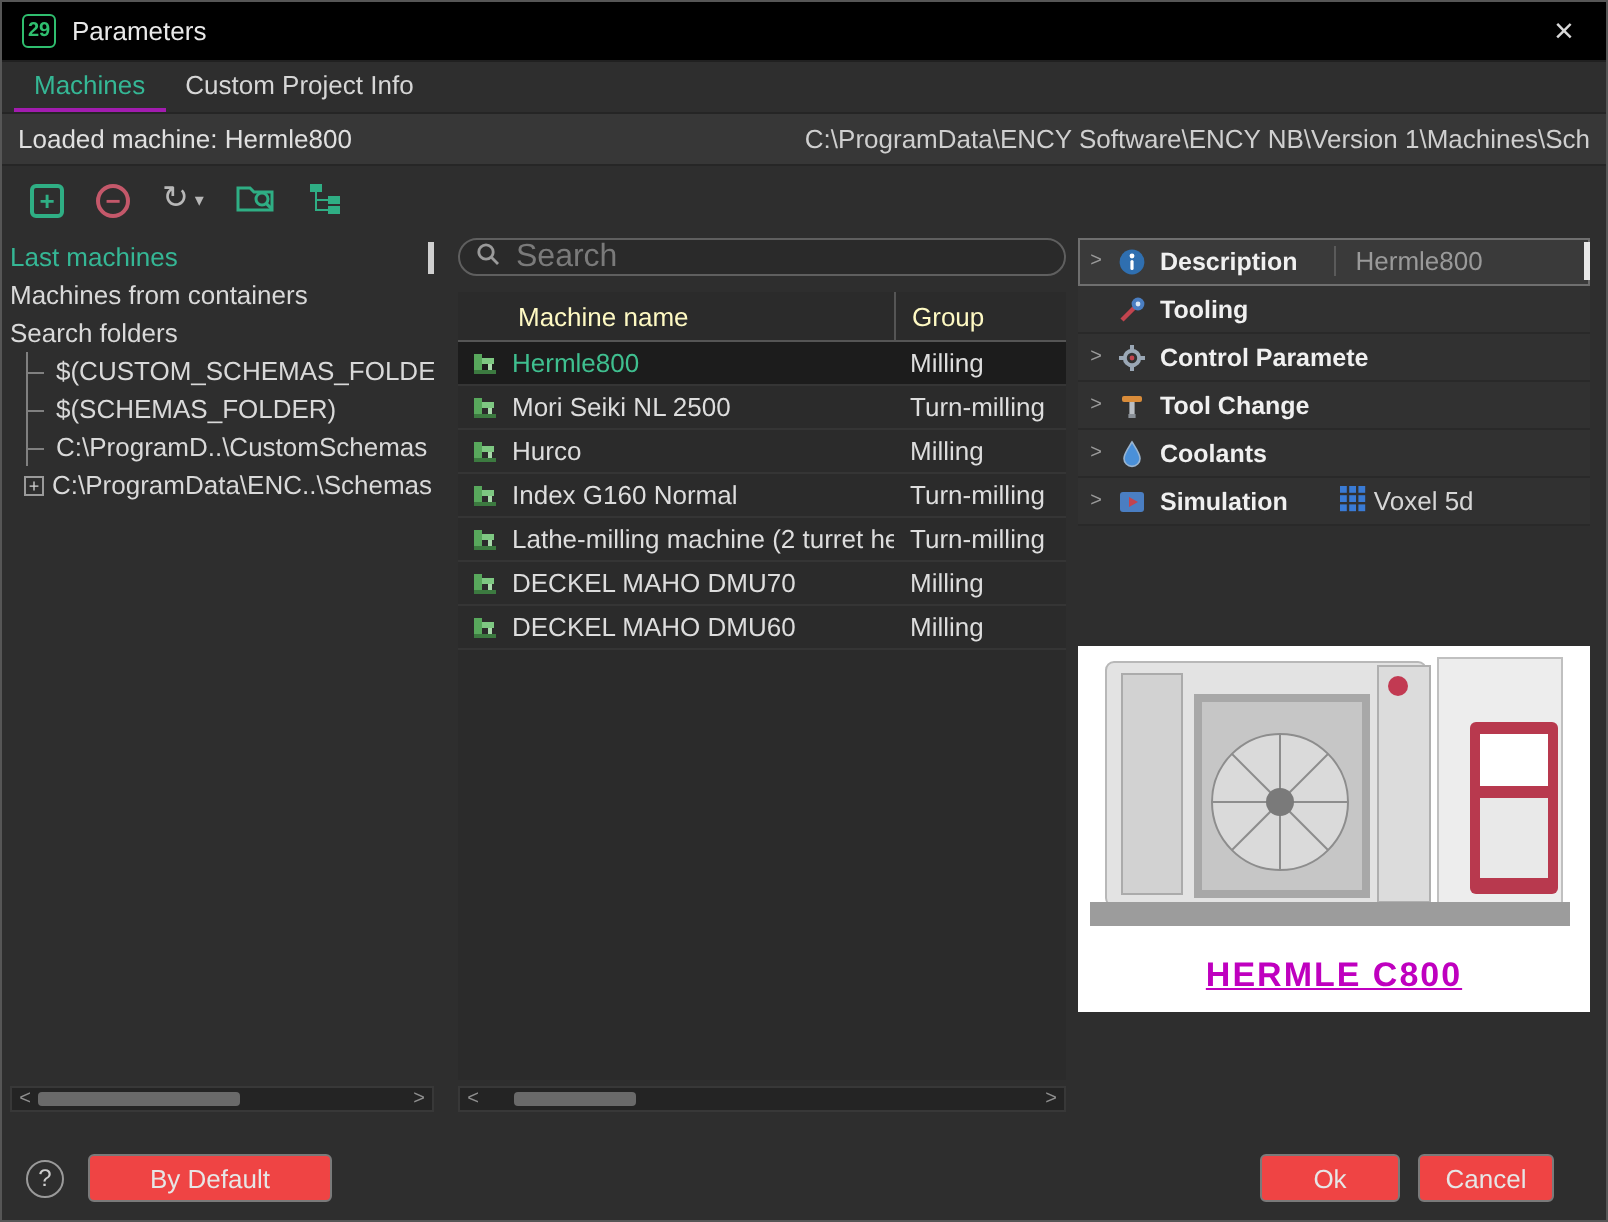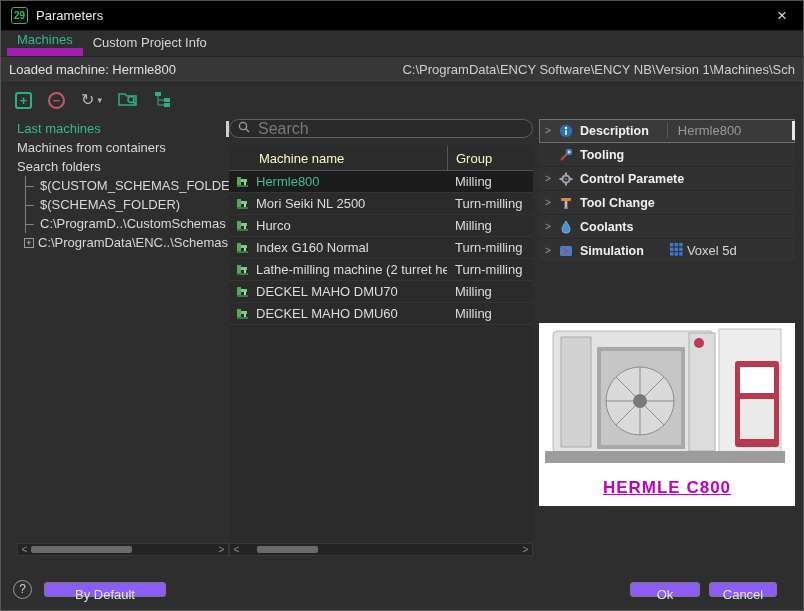--- a/index.html
+++ b/index.html
@@ -10,33 +10,33 @@
     color:#e0e0e0;font-size:13px;overflow:hidden;
   }
   
   .titlebar{height:30px;display:flex;align-items:center;padding:0 10px;background:#000000;border-bottom:1px solid #202020;}
   .app-icon{width:17px;height:17px;border:1px solid #2fbe6e;border-radius:3px;color:#2fbe6e;font-size:10px;font-weight:bold;display:flex;align-items:center;justify-content:center;margin-right:8px;}
   .win-title{font-size:13px;color:#eaeaea;}
   .close-btn{margin-left:auto;font-size:17px;color:#d8d8d8;width:22px;text-align:center;cursor:default;}
   
   .tabbar{height:26px;display:flex;align-items:stretch;padding-left:6px;background:#2e2e2e;border-bottom:1px solid #252525;}
   .tab{padding:0 10px;display:flex;align-items:center;color:#d6d6d6;border-bottom:2px solid transparent;}
-  .tab.active{color:#35b795;border-bottom:8px solid #a21caf;}
+  .tab.active{color:#35b795;border-bottom:2px solid #a21caf;}
   
   .loadedbar{height:26px;background:#373737;display:flex;align-items:center;justify-content:space-between;padding:0 8px;border-bottom:1px solid #262626;}
   .loaded-path{color:#cfcfcf;white-space:nowrap;overflow:hidden;}
   
   .toolbar{height:34px;display:flex;align-items:center;gap:16px;padding:0 14px;}
   .tb{background:none;border:none;padding:0;display:flex;align-items:center;gap:3px;cursor:default;}
   .add-glyph{width:17px;height:17px;border:2px solid #2fae84;border-radius:3px;color:#2fae84;font-size:13px;font-weight:bold;display:flex;align-items:center;justify-content:center;line-height:1;}
   .remove-glyph{width:17px;height:17px;border:2px solid #c4586a;border-radius:50%;color:#c4586a;font-size:13px;font-weight:bold;display:flex;align-items:center;justify-content:center;line-height:1;}
   .refresh-glyph{color:#b8b8b8;font-size:16px;line-height:1;}
   .caret{color:#b8b8b8;font-size:9px;}
   
-  .left-panel{position:absolute;left:16px;top:118px;width:212px;bottom:54px;}
+  .left-panel{position:absolute;left:4px;top:118px;width:212px;bottom:54px;}
   .mid-panel{position:absolute;left:228px;top:118px;width:304px;bottom:54px;}
   .right-panel{position:absolute;left:538px;top:118px;right:8px;bottom:54px;}
   
   .src-item{display:flex;align-items:center;height:19px;color:#d9d9d9;white-space:nowrap;overflow:hidden;}
   .src-item.selected{color:#35b795;}
   .src-item.child{padding-left:8px;}
   .branch{width:12px;align-self:stretch;border-left:1px solid #808080;position:relative;margin-right:3px;flex:none;}
   .branch::after{content:"";position:absolute;top:50%;left:0;width:8px;height:1px;background:#808080;}
   .expand-box{width:10px;height:10px;border:1px solid #9a9a9a;background:#2e2e2e;color:#d0d0d0;font-size:9px;line-height:8px;text-align:center;margin:0 4px 0 -1px;flex:none;}
   .left-vscroll{position:absolute;right:0;top:2px;width:3px;height:16px;background:#cfcfcf;}
@@ -72,21 +72,21 @@
   .pvalue{color:#9a9a9a;margin-left:12px;padding-left:10px;border-left:1px solid #5a5a5a;white-space:nowrap;overflow:hidden;}
   .simval{display:flex;align-items:center;gap:4px;margin-left:20px;color:#d6d6d6;}
   .rp-vscroll{position:absolute;right:0;top:2px;width:3px;height:19px;background:#e8e8e8;z-index:3;}
   
   .preview{position:absolute;left:0;right:0;top:204px;height:183px;background:#ffffff;}
   .preview svg{display:block;}
   .caption{position:absolute;left:0;right:0;bottom:8px;text-align:center;color:#bf00bf;font-weight:bold;font-size:17px;letter-spacing:1px;text-decoration:underline;}
   
   .footer{position:absolute;left:0;right:0;bottom:7px;height:28px;display:flex;align-items:center;padding:0 8px;}
   .help{width:19px;height:19px;border-radius:50%;border:1px solid #9a9a9a;color:#cfcfcf;display:flex;align-items:center;justify-content:center;font-size:12px;margin-left:4px;flex:none;}
-  .btn{height:15px;background:#8b5cf6;border:1px solid #7a7a7a;border-radius:3px;color:#e6e6e6;font-size:13px;font-family:"Liberation Sans",sans-serif;padding:4px 10px;cursor:default;}
+  .btn{height:24px;background:#ef4444;border:1px solid #7a7a7a;border-radius:3px;color:#e6e6e6;font-size:13px;font-family:"Liberation Sans",sans-serif;padding:4px 10px;cursor:default;}
   .btn.default{margin-left:12px;width:122px;}
   .spacer{flex:1;}
   .btn.ok{width:70px;margin-right:9px;}
   .btn.cancel{width:68px;margin-right:18px;}
 </style>
 </head>
 <body>
 
 <div class="window">
 

